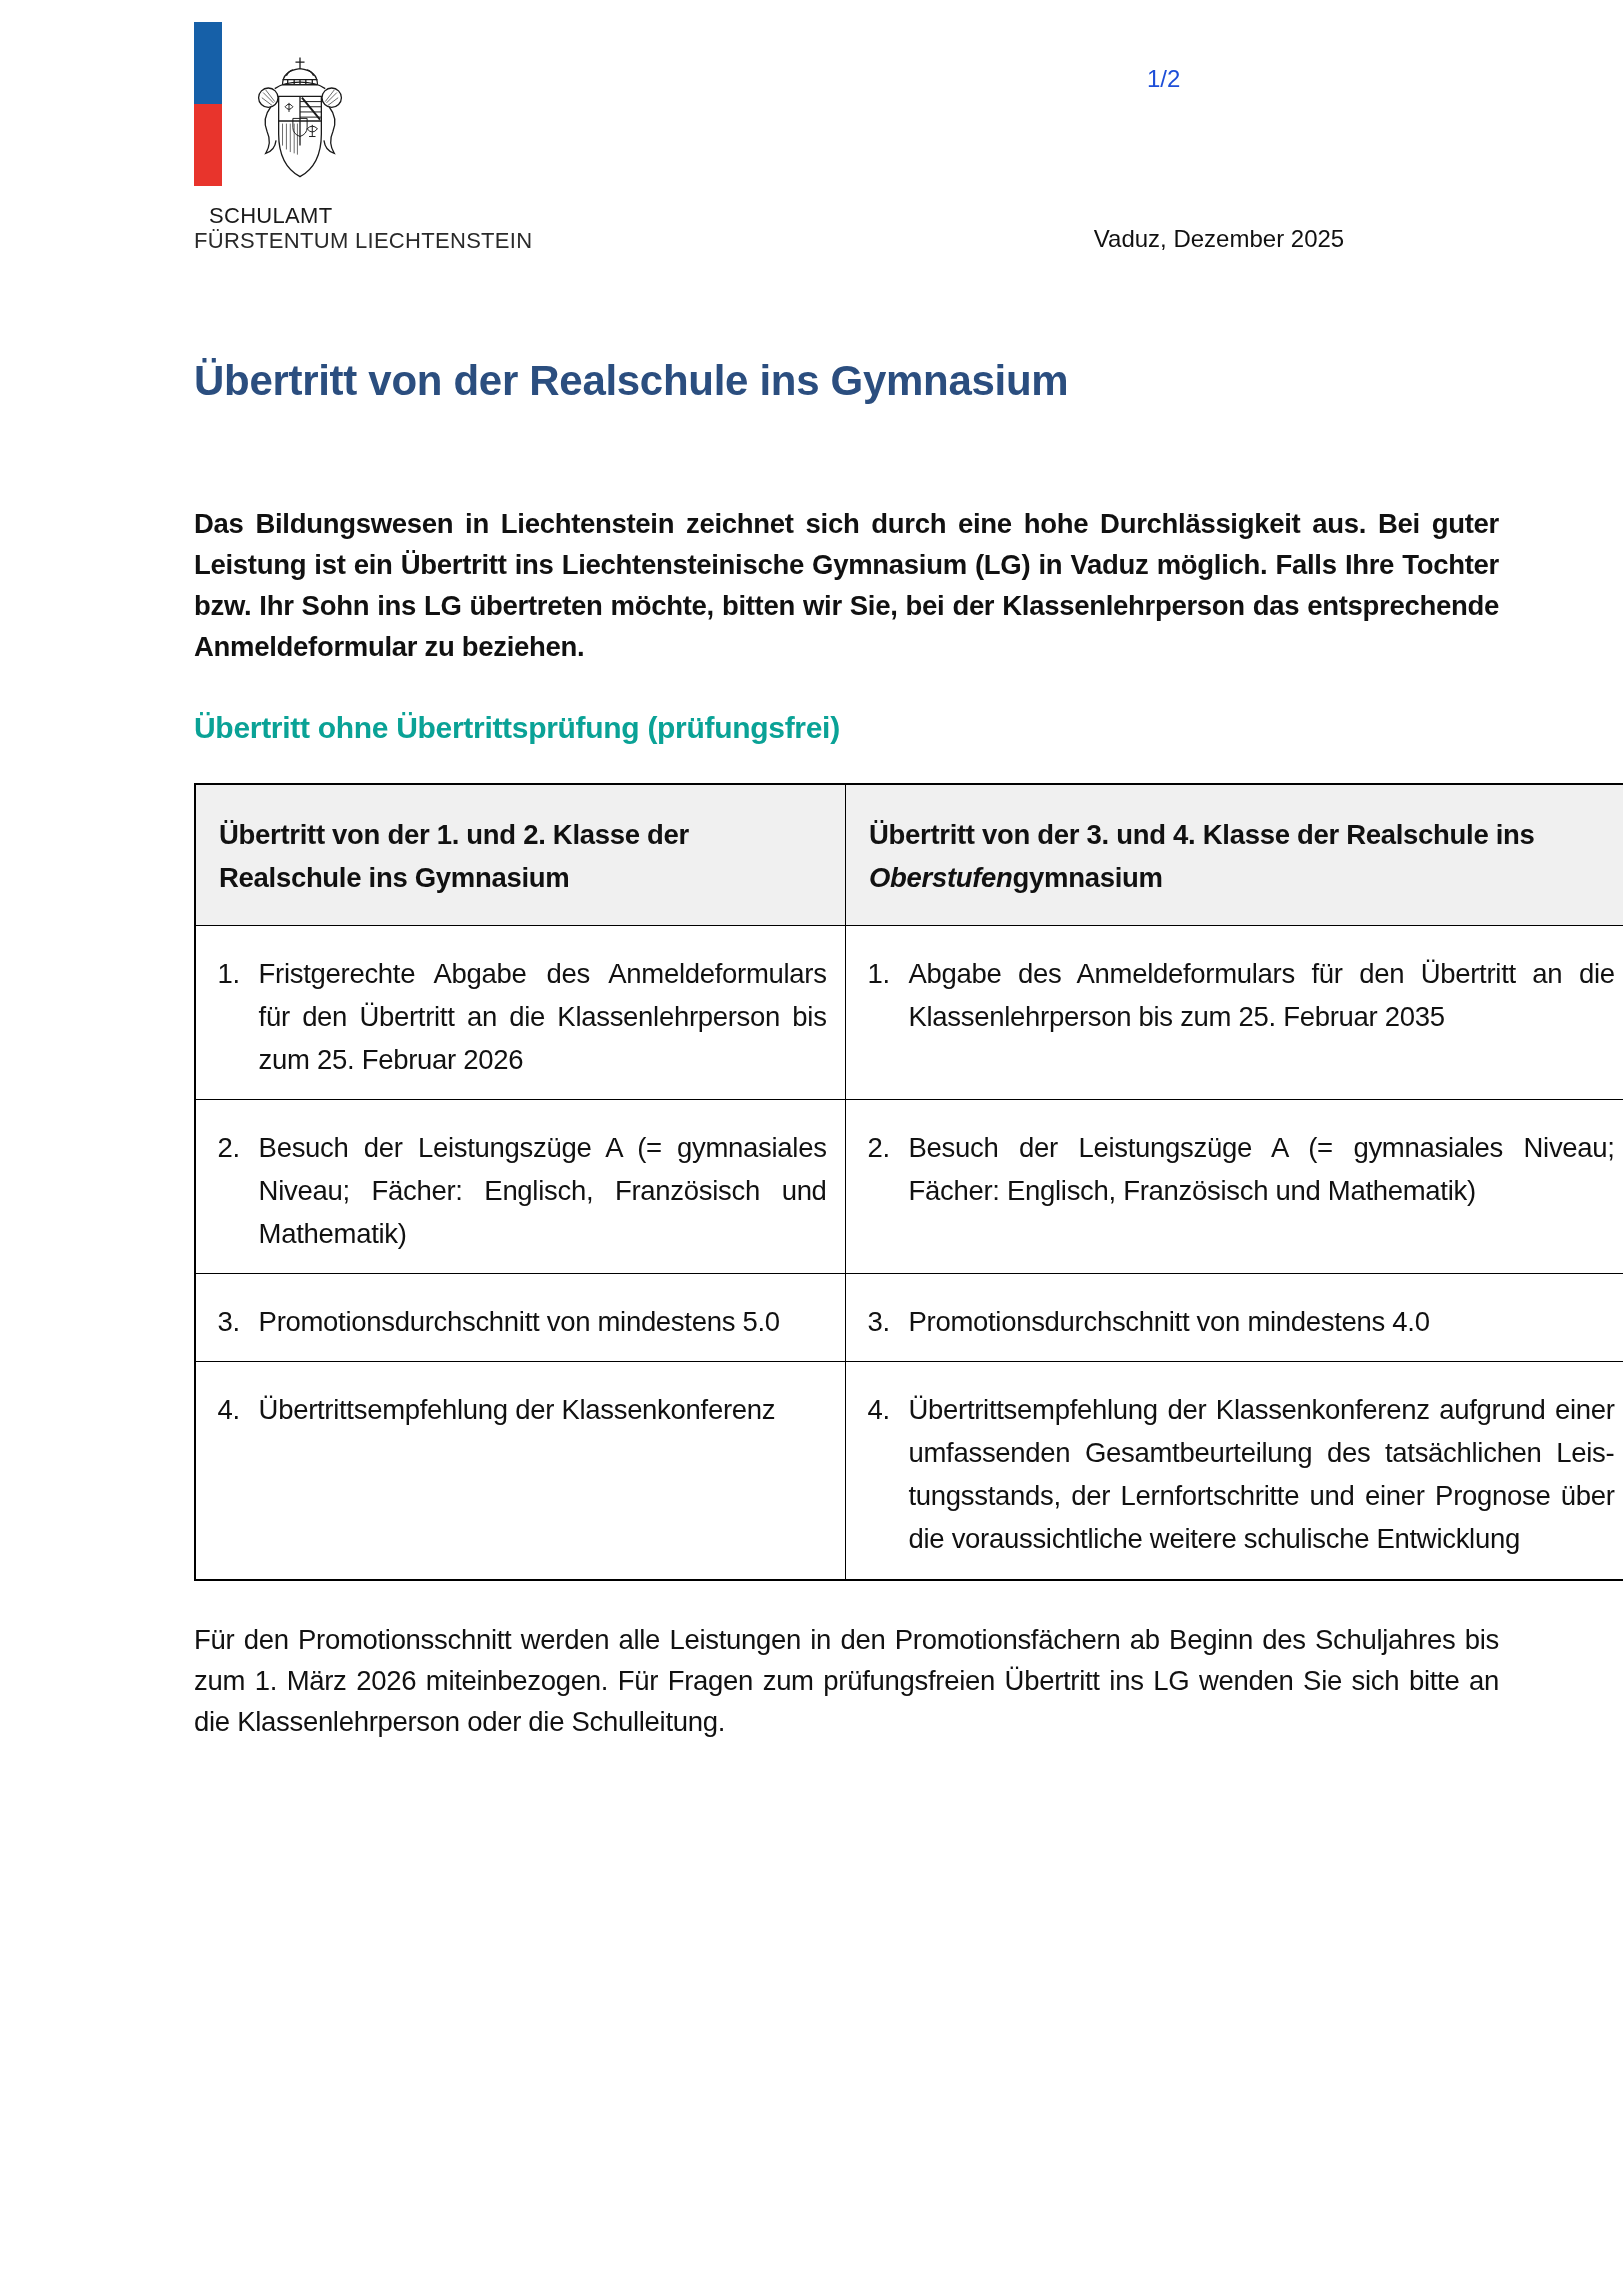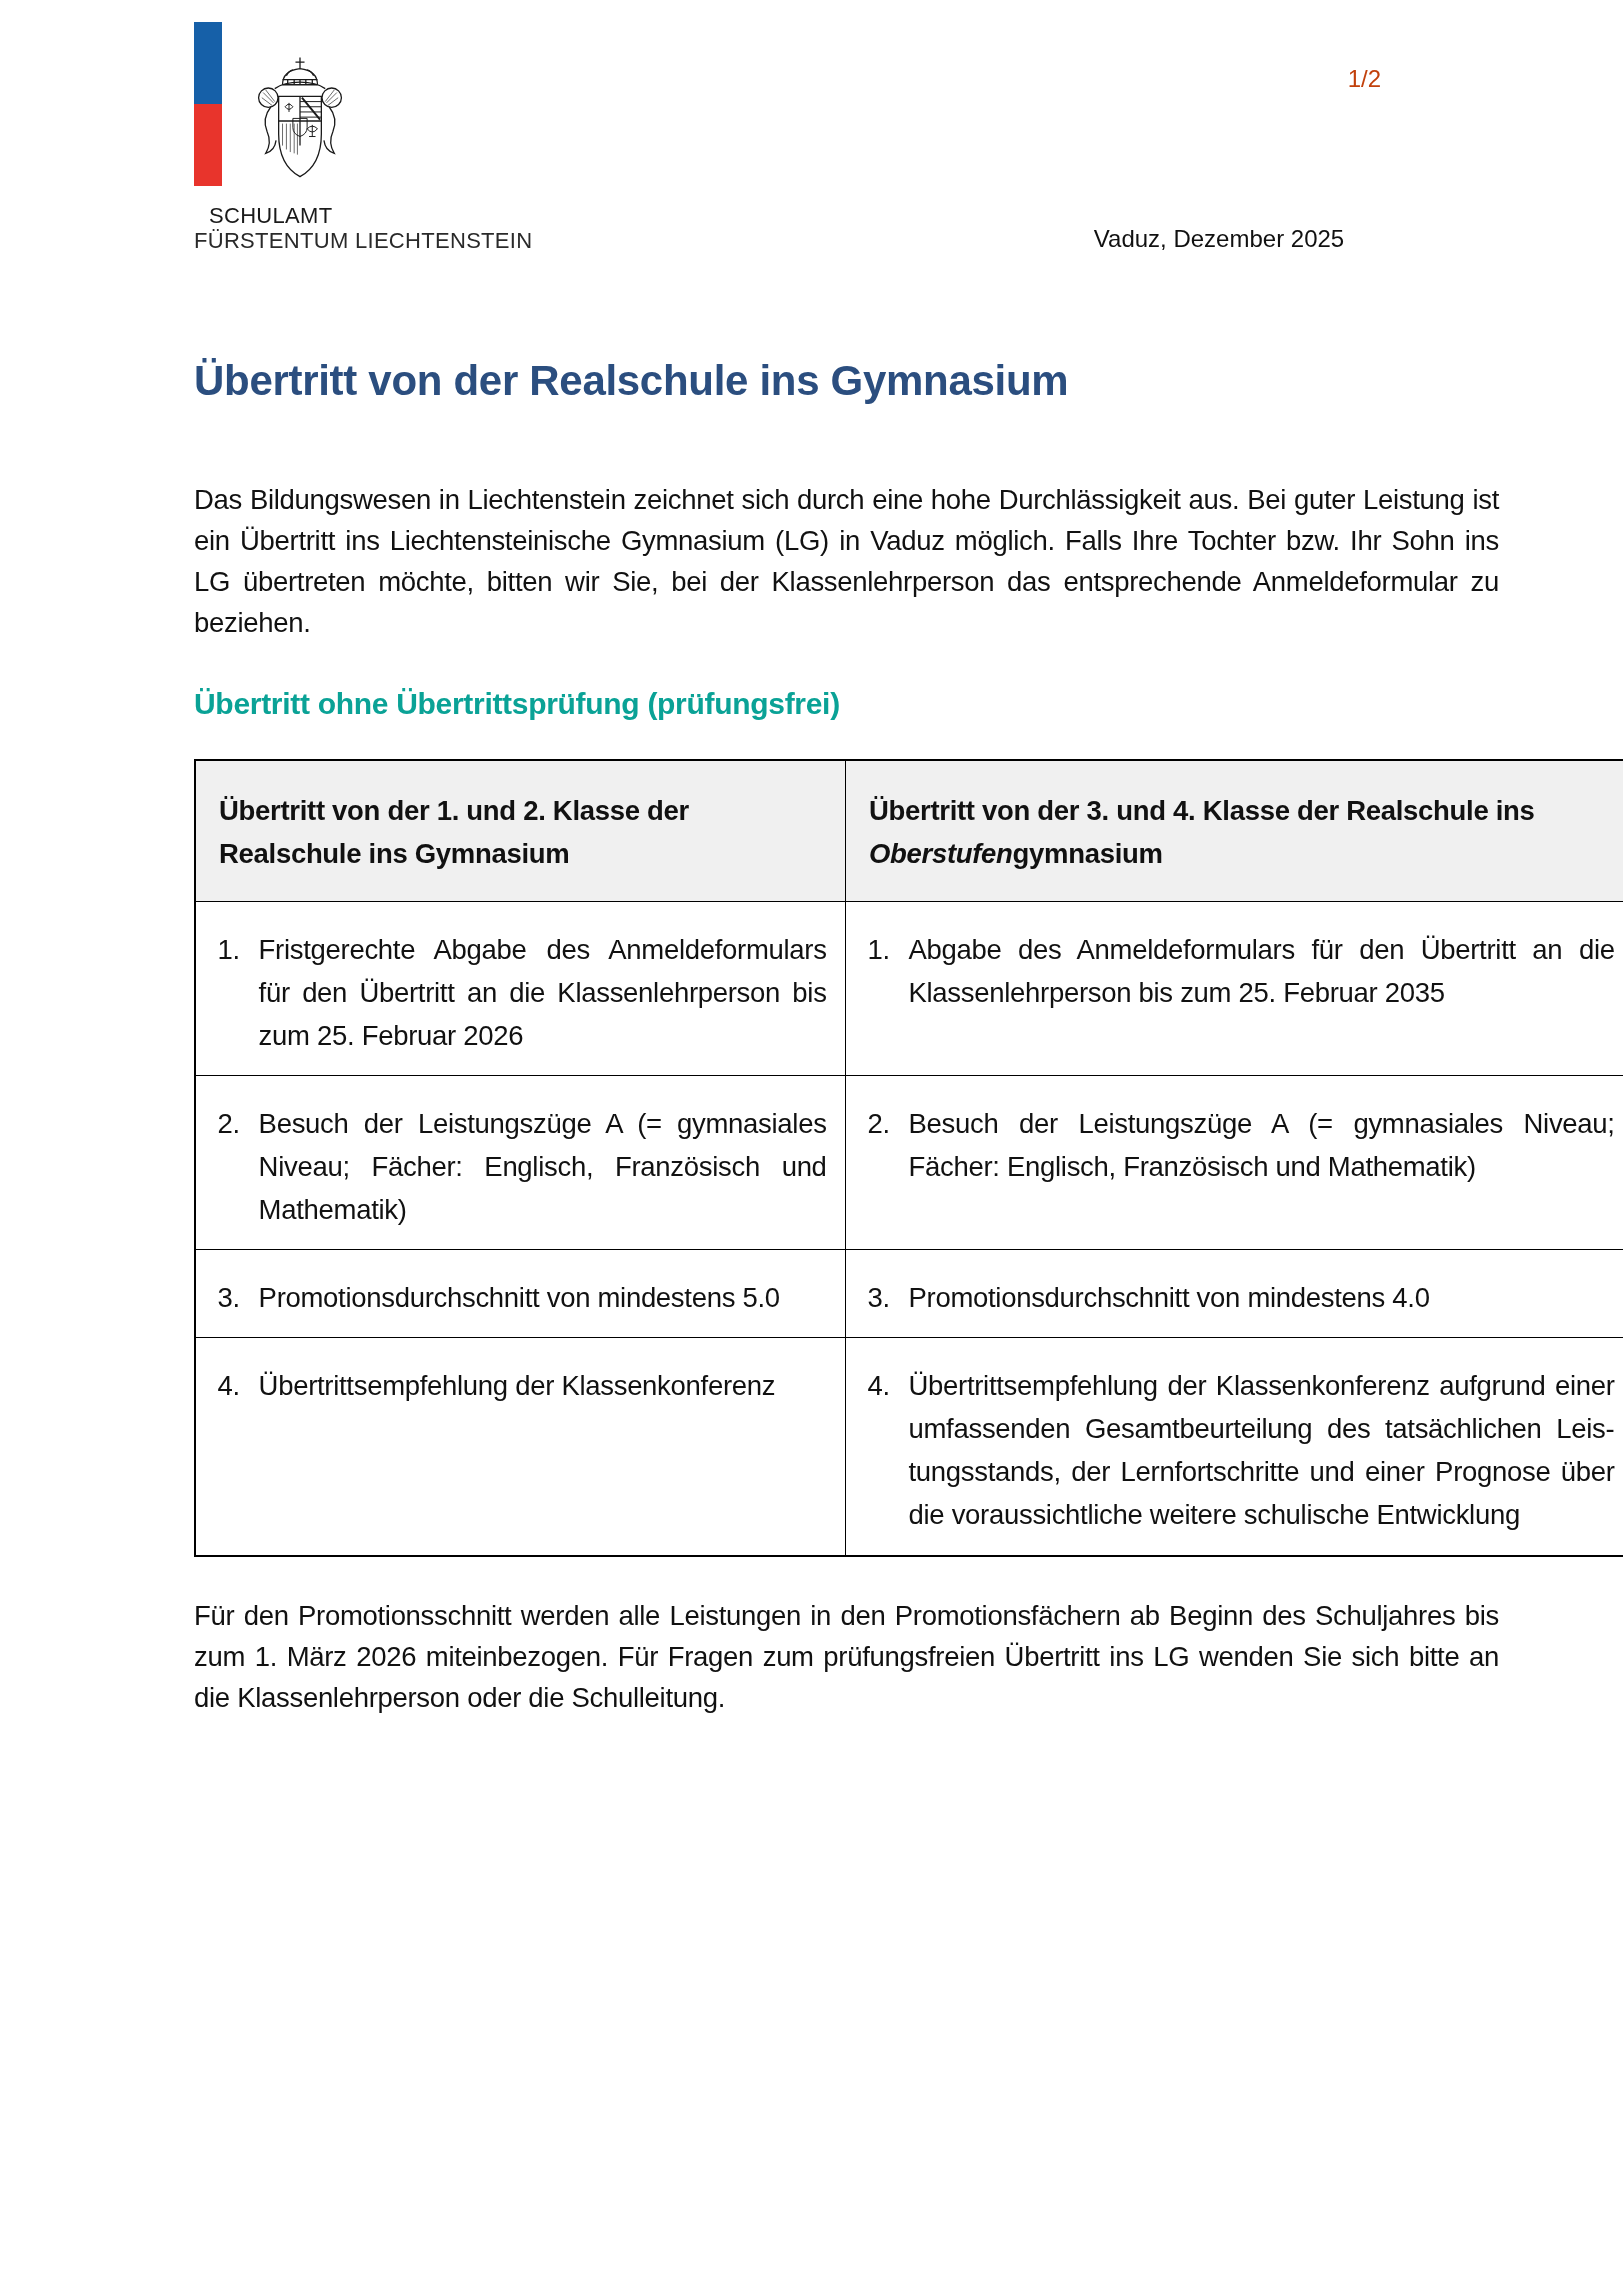--- a/index.html
+++ b/index.html
@@ -29,42 +29,43 @@
   .org-name {
     position: absolute; left: 209px; top: 203px;
     font-size: 22px; font-weight: normal; letter-spacing: 0.3px; color: #1a1a1a;
   }
   .country-name {
     position: absolute; left: 194px; top: 228px;
     font-size: 22px; font-weight: normal; letter-spacing: 0.3px; color: #2a2a2a;
   }
 
   .page-number {
-    position: absolute; left: 1250px; top: 65px; width: 131px;
-    text-align: right; font-size: 24px; color: #c2410c;
+    position: absolute; left: 1147px; top: 65px; width: 131px;
+    text-align: left; font-size: 24px; color: #1d4ed8;
   }
   .place-date {
     position: absolute; left: 1088px; top: 225px; width: 262px;
     text-align: center; font-size: 24px; color: #111;
   }
 
   
   .content {
     position: absolute; left: 194px; top: 0;
     width: 1305px; padding-top: 357px;
     font-size: 27.5px; line-height: 41px; letter-spacing: -0.3px;
   }
 
   h1.doc-title {
     margin: 0; font-size: 42px; line-height: 48px;
     font-weight: bold; color: #2b4e7f; letter-spacing: -0.3px;
   }
   p.intro {
-    margin: 74px 0 0 0;
+    margin: 98px 0 0 0;
     text-align: justify;
+    font-weight: bold;
   }
   h2.section-heading {
     margin: 42px 0 0 0; font-size: 30px; line-height: 38px;
     font-weight: bold; color: #0aa296; letter-spacing: -0.3px;
   }
   p.lead {
     margin: 43px 0 0 0; text-align: justify;
   }
   p.outro {
     margin: 38px 0 0 0; text-align: justify;

